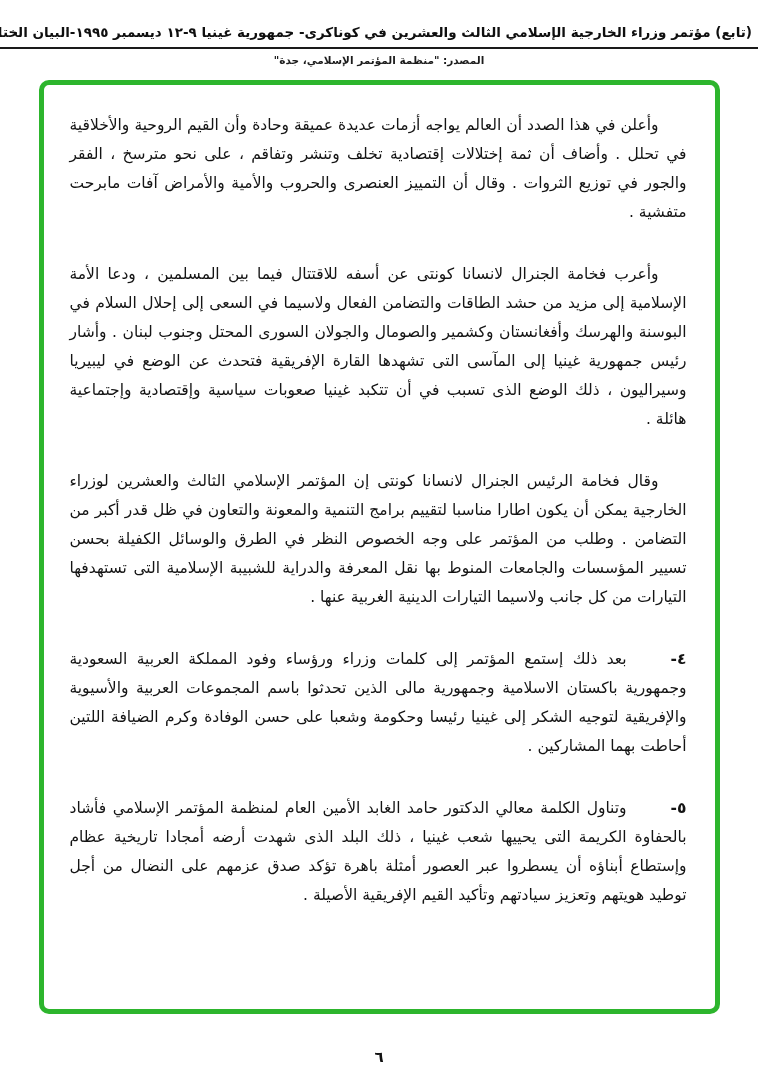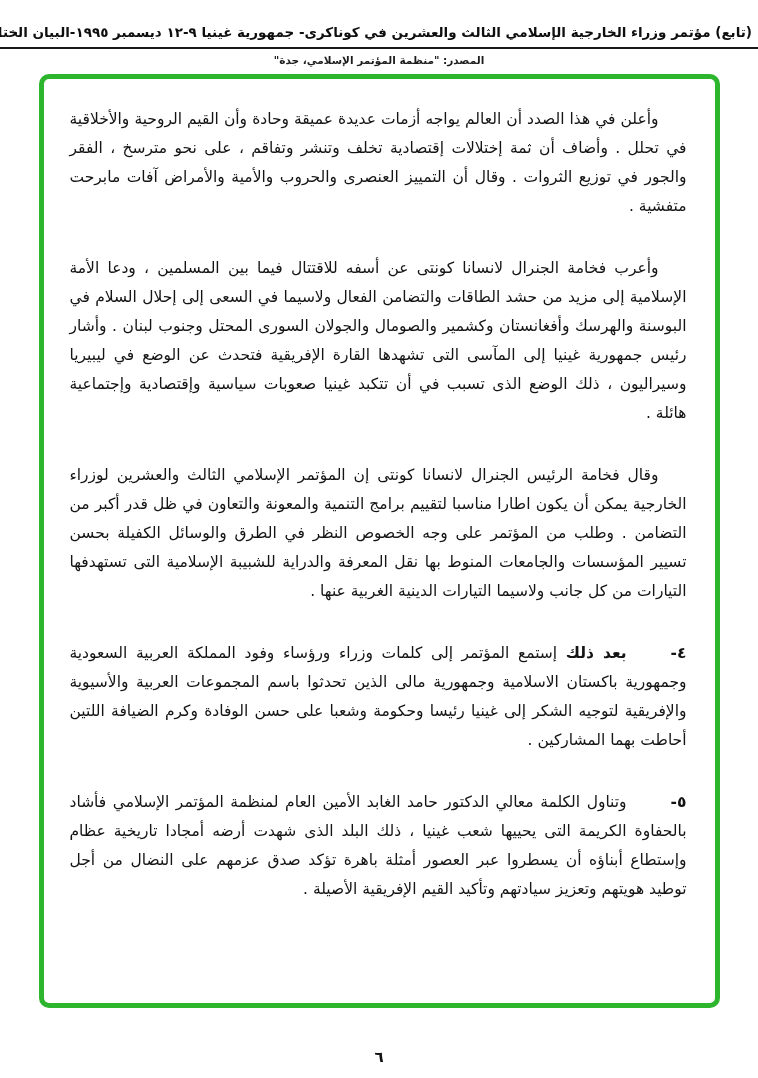--- a/index.html
+++ b/index.html
@@ -41,21 +41,21 @@
     direction: rtl;
     text-align: center;
     margin-top: 5px;
     font-size: 10.5px;
     font-weight: bold;
     color: #1c1c1c;
   }
   .frame {
     box-sizing: border-box;
     direction: rtl;
-    margin: 8px auto 0 auto;
+    margin: 14px auto 0 auto;
     width: 681px;
     height: 934px;
     border: 5px solid #2db52d;
     border-radius: 10px;
     padding: 26px 28px 10px 26px;
     overflow: hidden;
     background: #ffffff;
   }
   .para {
     margin: 0 0 33px 0;
@@ -67,21 +67,21 @@
   }
   .para.indent {
     text-indent: 28px;
   }
   .num {
     font-weight: bold;
     margin-left: 44px; 
     white-space: nowrap;
   }
   .lead {
-    font-weight: bold;
+    font-weight: normal;
   }
   .page-number {
     position: absolute;
     bottom: 12px;
     left: 0;
     width: 100%;
     text-align: center;
     font-size: 15px;
     font-weight: bold;
     color: #111111;

